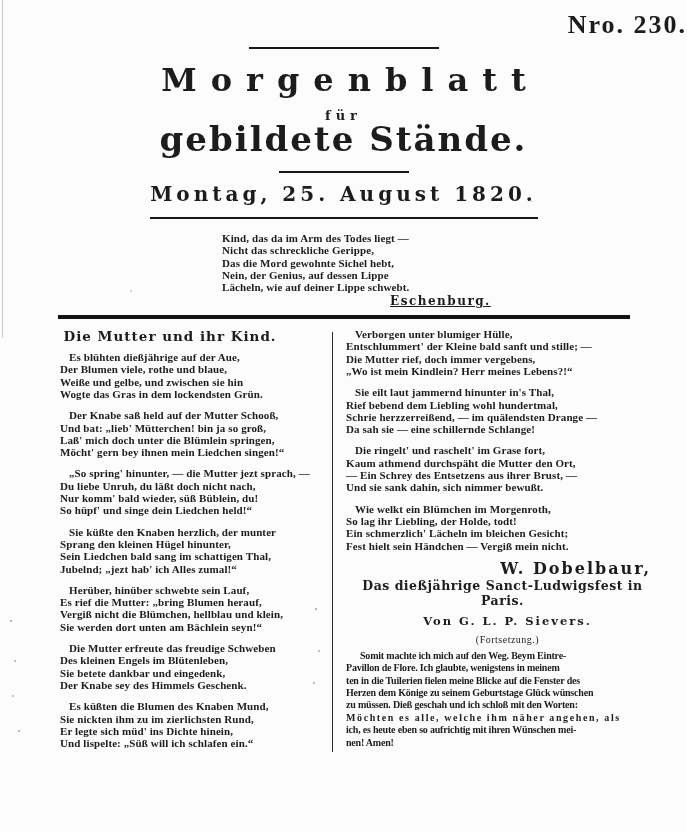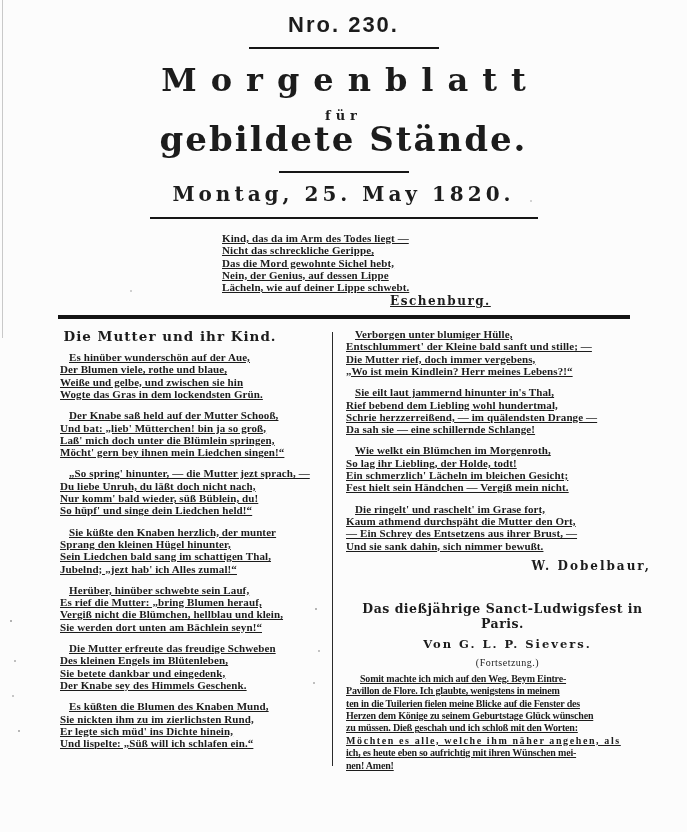--- a/index.html
+++ b/index.html
@@ -9,22 +9,22 @@
         outline:1px solid #ececec;overflow:hidden;}
   
   .page::before{content:"";position:absolute;left:2px;top:0;width:1px;height:338px;
         background:#c9c9c9;}
   .speckles{position:absolute;left:10px;top:620px;width:2px;height:2px;background:#9a9a9a;
         border-radius:50%;
         box-shadow:4px 40px 0 #ababab, 2px 75px 0 #b5b5b5, 8px 110px 0 #a0a0a0,
                    305px -12px 0 #9f9f9f, 308px 30px 0 #b0b0b0, 303px 62px 0 #ababab,
                    120px -330px 0 #c2c2c2, 520px -420px 0 #c6c6c6;}
   .masthead{text-align:center;padding-top:12px;}
-  .nro{font-family:Liberation Sans, sans-serif;font-weight:bold;font-size:22px;
-       letter-spacing:2px;line-height:26px;}
+  .nro{font-family:Liberation Serif, serif;font-weight:bold;font-size:26px;
+       letter-spacing:2px;line-height:26px;text-align:right;}
   .rule{border:0;border-top:2px solid #161616;margin:0 auto;}
   .rule-1{width:190px;margin-top:9px;}
   .paper-title{font-family:"DejaVu Serif", serif;font-weight:bold;font-size:32px;
        line-height:56px;letter-spacing:14px;margin-top:3px;text-indent:14px;}
   .paper-for{font-family:"DejaVu Serif", serif;font-weight:bold;font-size:13px;
        line-height:15px;letter-spacing:5px;}
   .paper-sub{font-family:"DejaVu Serif", serif;font-weight:bold;font-size:34px;
        line-height:33px;letter-spacing:2px;}
   .rule-2{width:130px;margin-top:15px;}
   .date-line{font-family:"DejaVu Serif", serif;font-weight:bold;font-size:20px;
@@ -38,25 +38,25 @@
   .thick-rule{border:0;border-top:4px solid #141414;width:572px;margin:7px auto 0;}
   .columns{display:flex;align-items:flex-start;padding:9px 18px 0 60px;}
   .col-left{width:272px;}
   .gutter{width:1px;align-self:stretch;background:#2a2a2a;margin:4px 0 6px 0;
        min-height:370px;}
   .col-right{flex:1;padding-left:13px;}
   .poem-title{font-family:"DejaVu Serif", serif;font-weight:bold;font-size:13.5px;
        letter-spacing:1px;text-align:center;margin:0 52px 7px 0;}
   .stanza{margin-bottom:9px;}
   .tline{font-size:11px;font-weight:bold;line-height:12.3px;white-space:nowrap;
-       letter-spacing:0.1px;text-decoration:underline;}
+       letter-spacing:0.1px;}
   .stanza .tline:first-child{text-indent:9px;}
-  .poem-sig{font-family:"DejaVu Serif", serif;font-weight:bold;font-size:12px;
+  .poem-sig{font-family:"DejaVu Serif", serif;font-weight:bold;font-size:16px;
        letter-spacing:2px;text-align:right;padding-right:18px;margin-top:-2px;}
-  .article{margin-top:28px;}
+  .article{margin-top:0;}
   .article-title{font-family:"DejaVu Serif", serif;font-weight:bold;font-size:12.5px;
        letter-spacing:0.5px;text-align:center;margin:0 10px 6px 0;}
   .article-byline{font-family:"DejaVu Serif", serif;font-weight:bold;font-size:11.5px;
        letter-spacing:2px;text-align:center;margin-bottom:6px;}
   .article-cont{font-size:10px;font-weight:normal;text-align:center;margin-bottom:5px;
        letter-spacing:0.5px;}
   .prose .tline{font-size:10px;line-height:12.4px;letter-spacing:-0.2px;}
   .prose .tline:first-child{text-indent:14px;}
   .prose .tline:nth-child(6){letter-spacing:1.6px;}
 </style>
@@ -66,21 +66,21 @@
 <div class="page">
   <div class="speckles"></div>
 
   <div class="masthead">
     <div class="nro">Nro. 230.</div>
     <hr class="rule rule-1">
     <div class="paper-title">Morgenblatt</div>
     <div class="paper-for">für</div>
     <div class="paper-sub">gebildete Stände.</div>
     <hr class="rule rule-2">
-    <div class="date-line">Montag, 25. May 1820.</div>
+    <div class="date-line">Montag, 25. August 1820.</div>
     <hr class="rule rule-3">
   </div>
 
   <div class="epigraph">
     <div>
         <div class="tline">Kind, das da im Arm des Todes liegt —</div>
         <div class="tline">Nicht das schreckliche Gerippe,</div>
         <div class="tline">Das die Mord gewohnte Sichel hebt,</div>
         <div class="tline">Nein, der Genius, auf dessen Lippe</div>
         <div class="tline">Lächeln, wie auf deiner Lippe schwebt.</div>
@@ -88,21 +88,21 @@
     <div class="epigraph-sig">Eschenburg.</div>
   </div>
 
   <hr class="thick-rule">
 
   <div class="columns">
     <div class="col-left">
       <div class="poem-title">Die Mutter und ihr Kind.</div>
       <div>
           <div class="stanza">
-            <div class="tline">Es hinüber wunderschön auf der Aue,</div>
+            <div class="tline">Es blühten dießjährige auf der Aue,</div>
             <div class="tline">Der Blumen viele, rothe und blaue,</div>
             <div class="tline">Weiße und gelbe, und zwischen sie hin</div>
             <div class="tline">Wogte das Gras in dem lockendsten Grün.</div>
           </div>
           <div class="stanza">
             <div class="tline">Der Knabe saß held auf der Mutter Schooß,</div>
             <div class="tline">Und bat: „lieb' Mütterchen! bin ja so groß,</div>
             <div class="tline">Laß' mich doch unter die Blümlein springen,</div>
             <div class="tline">Möcht' gern bey ihnen mein Liedchen singen!“</div>
           </div>
@@ -149,30 +149,30 @@
             <div class="tline">Die Mutter rief, doch immer vergebens,</div>
             <div class="tline">„Wo ist mein Kindlein? Herr meines Lebens?!“</div>
           </div>
           <div class="stanza">
             <div class="tline">Sie eilt laut jammernd hinunter in's Thal,</div>
             <div class="tline">Rief bebend dem Liebling wohl hundertmal,</div>
             <div class="tline">Schrie herzzerreißend, — im quälendsten Drange —</div>
             <div class="tline">Da sah sie — eine schillernde Schlange!</div>
           </div>
           <div class="stanza">
+            <div class="tline">Die ringelt' und raschelt' im Grase fort,</div>
+            <div class="tline">Kaum athmend durchspäht die Mutter den Ort,</div>
+            <div class="tline">— Ein Schrey des Entsetzens aus ihrer Brust, —</div>
+            <div class="tline">Und sie sank dahin, sich nimmer bewußt.</div>
+          </div>
+          <div class="stanza">
             <div class="tline">Wie welkt ein Blümchen im Morgenroth,</div>
             <div class="tline">So lag ihr Liebling, der Holde, todt!</div>
             <div class="tline">Ein schmerzlich' Lächeln im bleichen Gesicht;</div>
             <div class="tline">Fest hielt sein Händchen — Vergiß mein nicht.</div>
-          </div>
-          <div class="stanza">
-            <div class="tline">Die ringelt' und raschelt' im Grase fort,</div>
-            <div class="tline">Kaum athmend durchspäht die Mutter den Ort,</div>
-            <div class="tline">— Ein Schrey des Entsetzens aus ihrer Brust, —</div>
-            <div class="tline">Und sie sank dahin, sich nimmer bewußt.</div>
           </div>
         </div>
       <div class="poem-sig">W. Dobelbaur,</div>
 
       <div class="article">
         <div class="article-title">Das dießjährige Sanct-Ludwigsfest in Paris.</div>
         <div class="article-byline">Von G. L. P. Sievers.</div>
         <div class="article-cont">(Fortsetzung.)</div>
         <div class="prose">
             <div class="tline">Somit machte ich mich auf den Weg.  Beym Eintre-</div>

